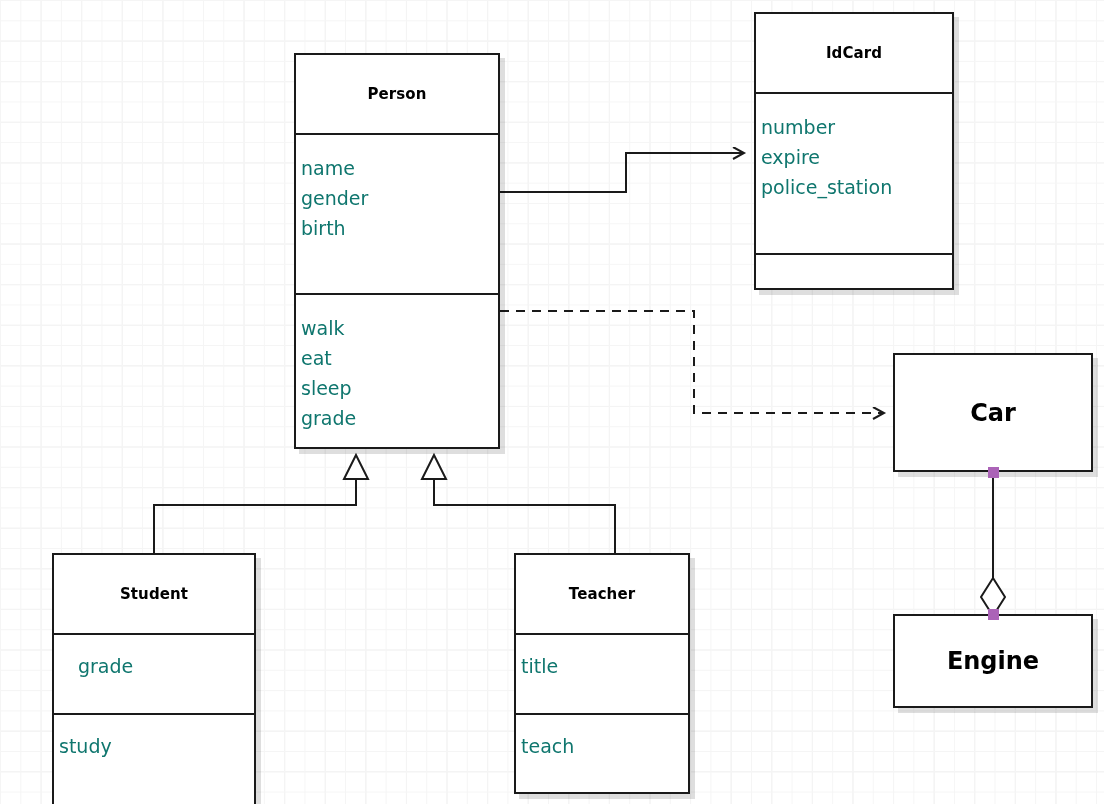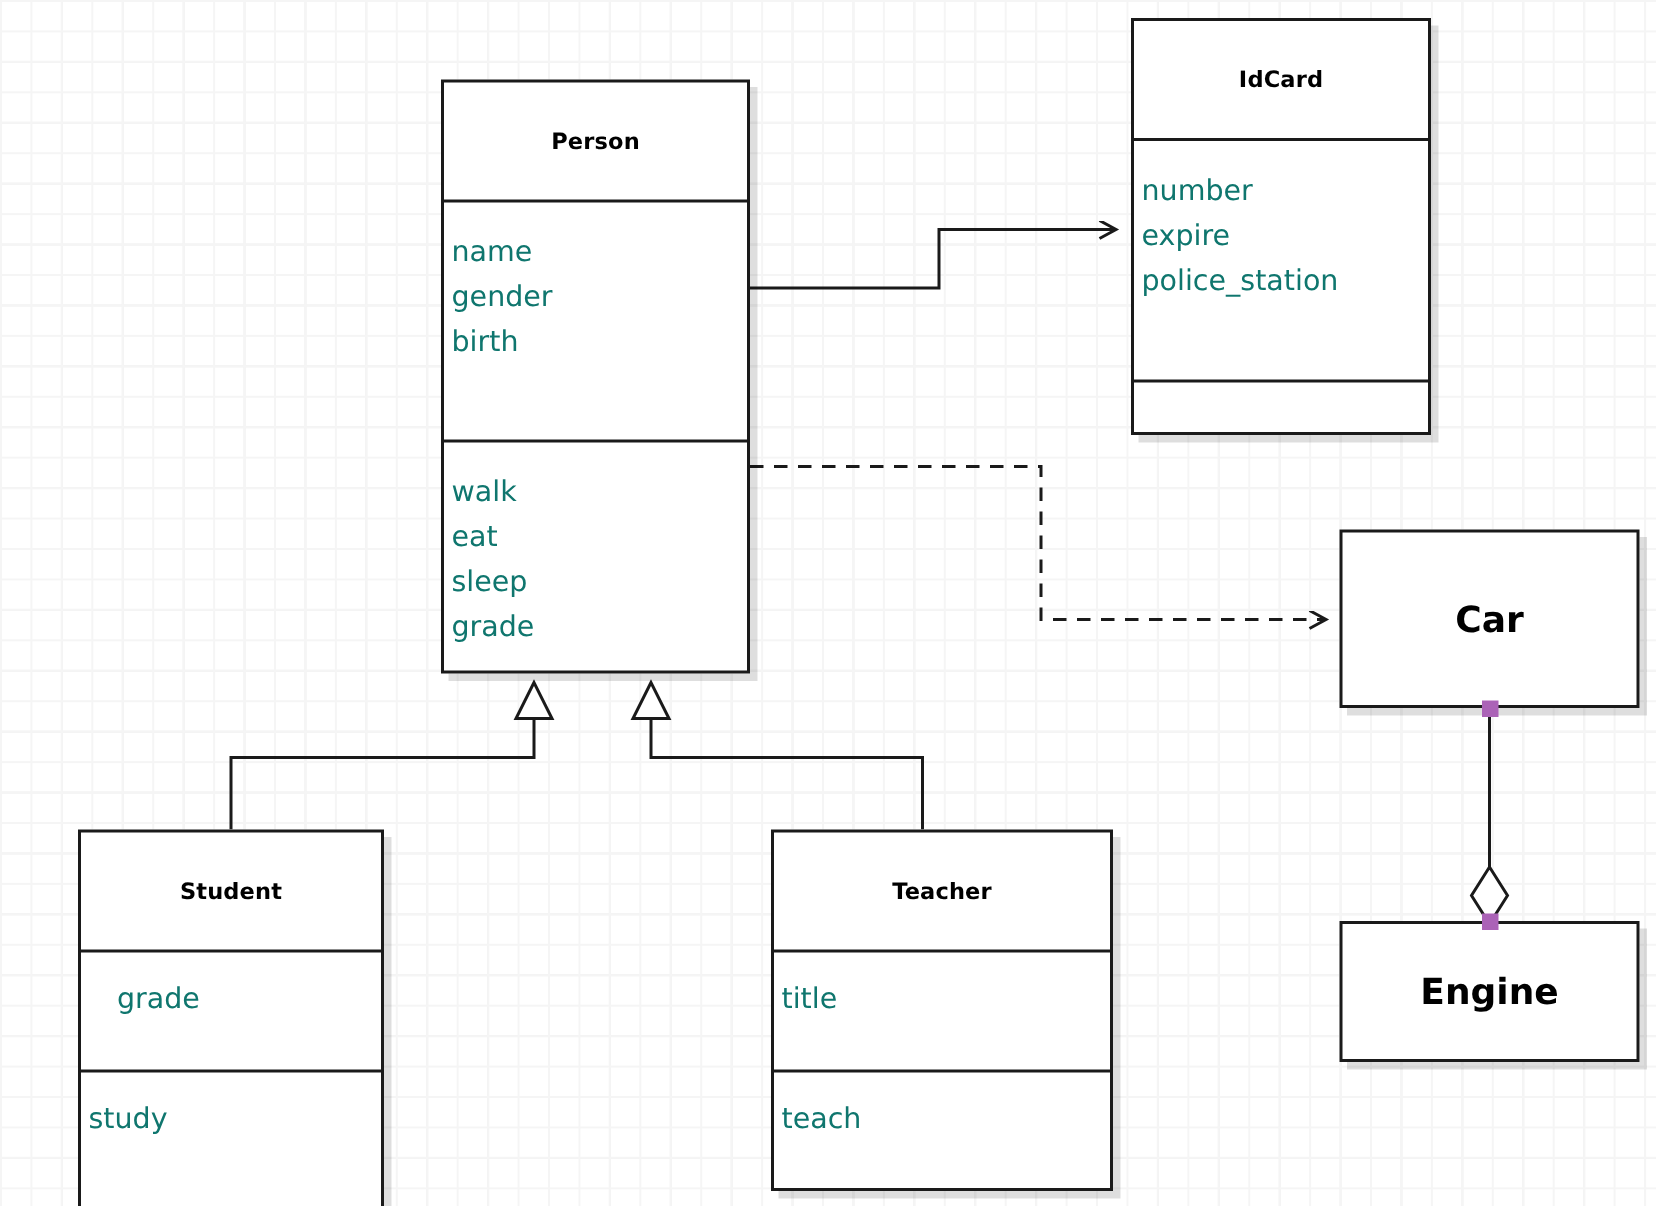--- a/index.html
+++ b/index.html
@@ -158,21 +158,21 @@
   <div class="uml-class" style="left:52px; top:553px; width:204px; height:309px;">
     <div class="compartment cls-title" style="height:78px;">Student</div>
     <div class="compartment cls-body tight" style="height:80px;padding-left:24px;">
       <div class="member">grade</div>
     </div>
     <div class="compartment cls-body tight" style="flex:1;">
       <div class="member">study</div>
     </div>
   </div>
 
-  <div class="uml-class" style="left:514px; top:553px; width:228px; height:241px;justify-content:space-between;">
+  <div class="uml-class" style="left:514px; top:553px; width:176px; height:241px;justify-content:space-between;">
     <div class="compartment cls-title" style="height:78px;">Teacher</div>
     <div class="compartment cls-body tight" style="height:80px;">
       <div class="member">title</div>
     </div>
     <div class="compartment cls-body tight" style="flex:1;">
       <div class="member">teach</div>
     </div>
   </div>
 
   <div class="uml-class" style="left:893px; top:353px; width:200px; height:119px;">

